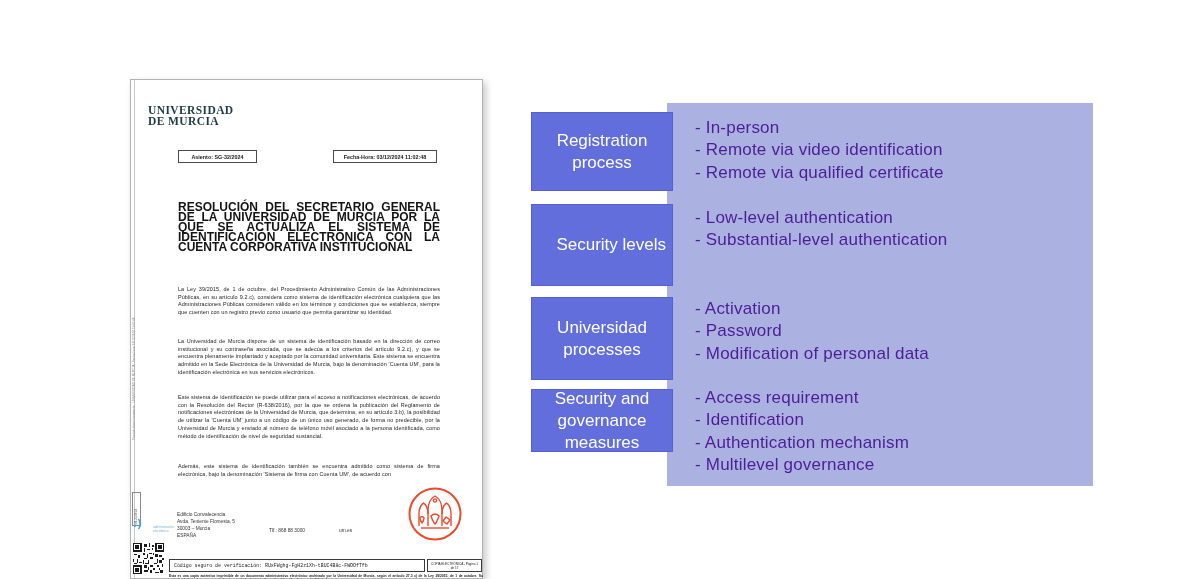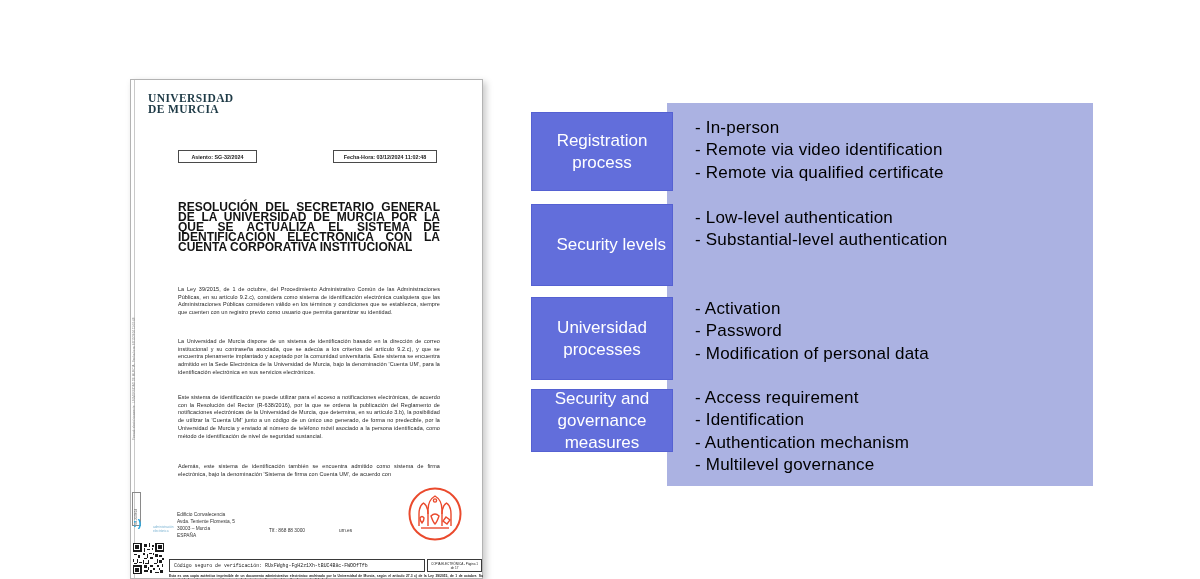--- a/index.html
+++ b/index.html
@@ -6,21 +6,21 @@
   #canvas{position:relative;width:1200px;height:579px;background:#ffffff;overflow:hidden;
           font-family:"Liberation Sans",sans-serif;}
 
   
   .page{position:absolute;left:130px;top:79px;width:353px;height:500px;background:#ffffff;
         border:1px solid #b3b3b3;box-shadow:3px 3px 7px rgba(0,0,0,.22);box-sizing:border-box;}
   .page-left-rule{position:absolute;left:3px;top:0;height:100%;border-left:1px solid #c9c9c9;}
   .margin-microtext{position:absolute;left:1px;top:360px;width:170px;height:6px;
         font-size:3px;color:#8a8a8a;white-space:nowrap;overflow:hidden;
         transform:rotate(-90deg);transform-origin:left top;}
-  .um-logo{position:absolute;left:17px;top:13px;font-family:"Liberation Serif",serif;
+  .um-logo{position:absolute;left:17px;top:25px;font-family:"Liberation Serif",serif;
         font-weight:bold;font-size:11.5px;line-height:11px;color:#1e3a46;letter-spacing:.4px;}
   .stamp{position:absolute;top:70px;height:13px;border:1px solid #4a4a4a;box-sizing:border-box;
         display:flex;align-items:center;justify-content:center;
         font-size:5.4px;font-weight:bold;color:#1a1a1a;white-space:nowrap;}
   .stamp.asiento{left:47px;width:79px;}
   .stamp.fecha{left:202px;width:104px;}
   .doc-title{position:absolute;left:47px;top:122px;width:262px;font-size:12px;line-height:10px;
         font-weight:bold;color:#141414;text-align:justify;}
   .doc-par{position:absolute;left:47px;width:262px;font-size:5.45px;line-height:7.7px;
         color:#1c1c1c;text-align:justify;letter-spacing:.1px;}
@@ -41,21 +41,21 @@
         box-sizing:border-box;display:flex;align-items:center;padding-left:4px;
         font-family:"Liberation Mono",monospace;font-size:4.9px;color:#222;white-space:nowrap;}
   .copy-box{position:absolute;left:296px;top:479px;width:55px;height:13px;border:1px solid #3a3a3a;
         box-sizing:border-box;display:flex;align-items:center;justify-content:center;text-align:center;
         font-size:3.1px;color:#222;padding:0 2px;}
   .fine-print{position:absolute;left:38px;top:494px;width:314px;font-size:3.35px;line-height:4.3px;
         color:#222;font-weight:bold;text-align:justify;}
 
   
   .panel{position:absolute;left:667px;top:103px;width:426px;height:383px;background:#abb2e2;}
-  .item-list{position:absolute;left:28px;color:#000000;font-size:17px;line-height:22.4px;
+  .item-list{position:absolute;left:28px;color:#4c1d95;font-size:17px;line-height:22.4px;
         letter-spacing:.2px;white-space:nowrap;}
   .il-1{top:14px;} .il-2{top:104px;} .il-3{top:195px;} .il-4{top:284px;}
   .cat-box{position:absolute;left:531px;width:142px;background:#626edb;border:1px solid #5561d2;
         box-sizing:border-box;display:flex;align-items:center;justify-content:flex-end;
         color:#ffffff;font-size:17px;line-height:22px;text-align:center;padding:0 6px;}
   .cb-1{top:112px;height:79px;} .cb-2{top:204px;height:82px;}
   .cb-3{top:297px;height:83px;} .cb-4{top:389px;height:63px;}
 </style>
 </head>
 <body>

